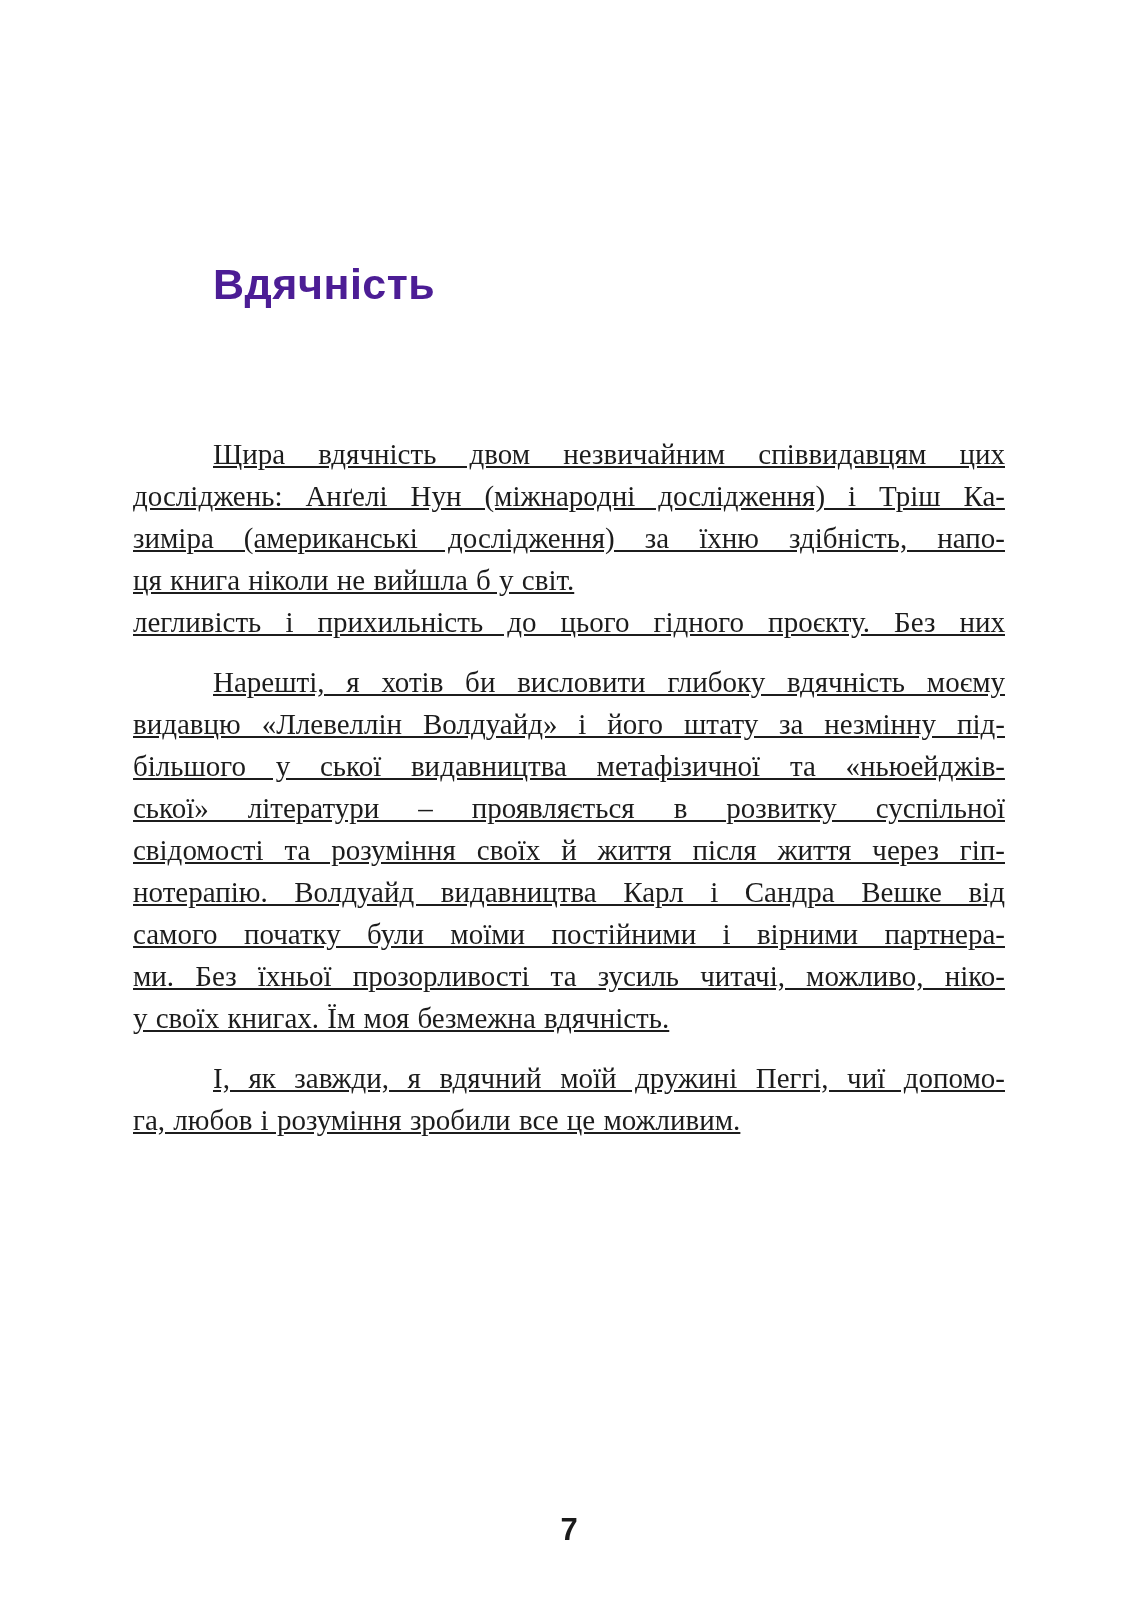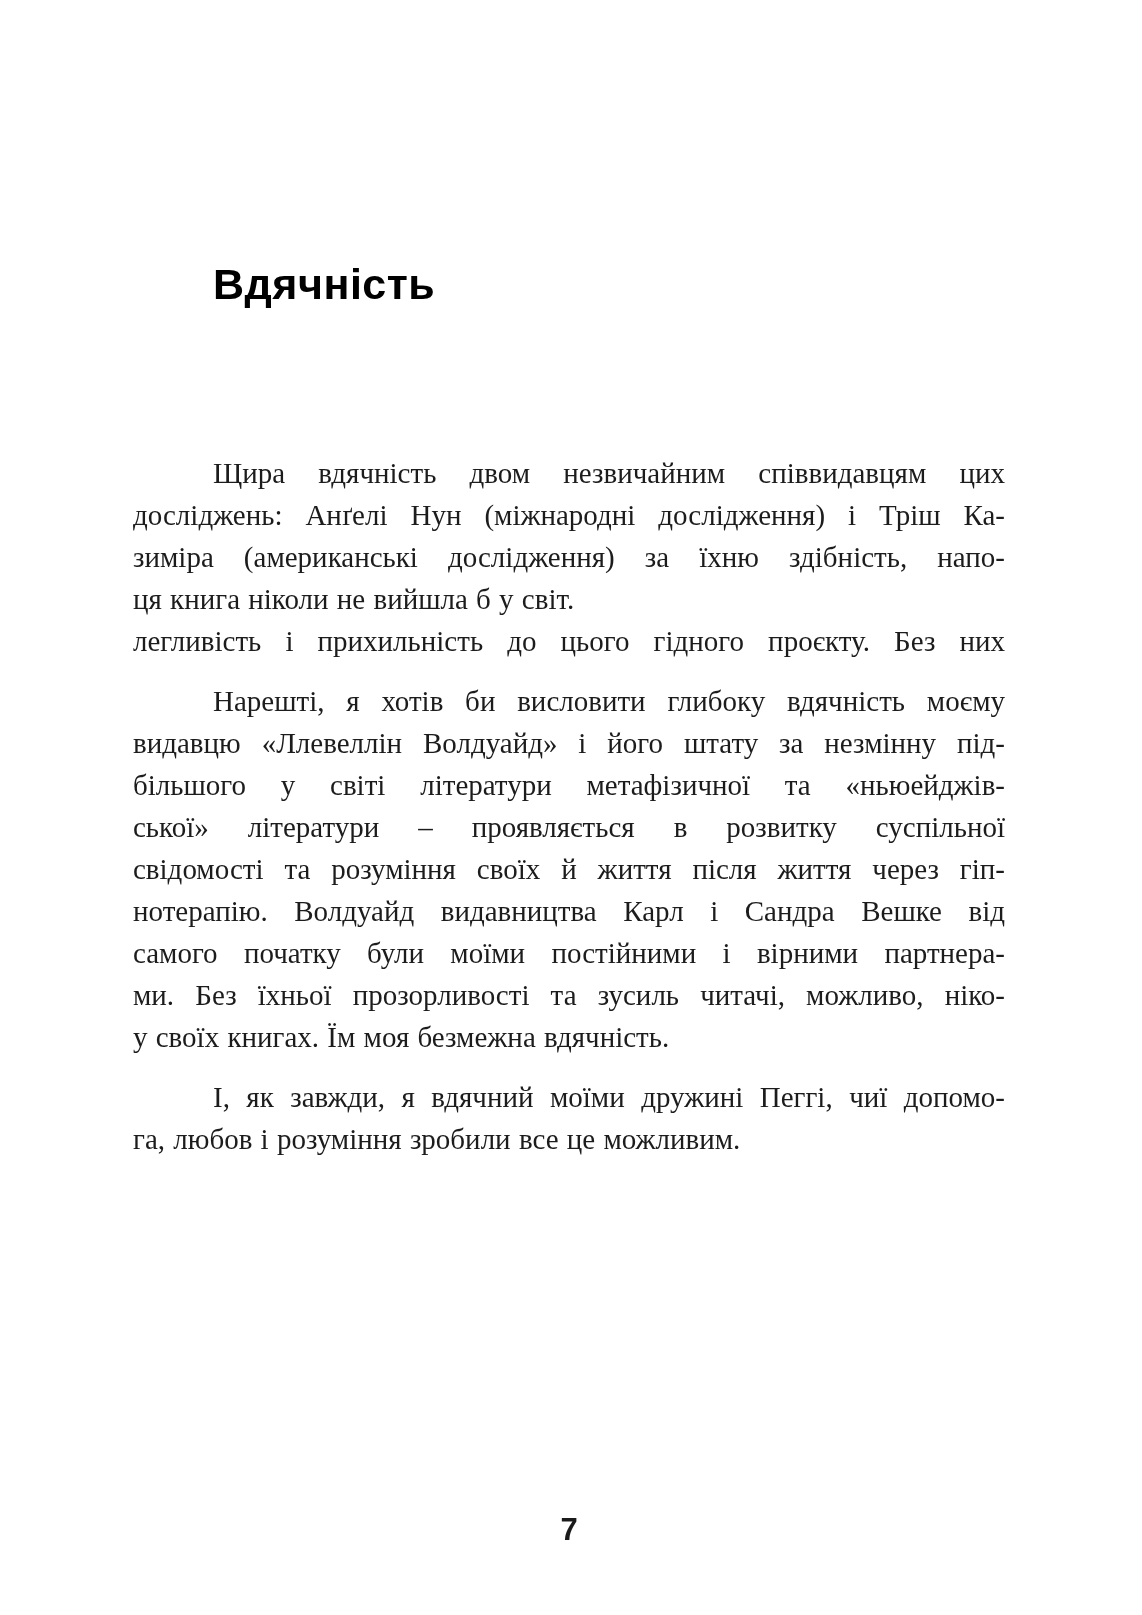--- a/index.html
+++ b/index.html
@@ -19,27 +19,28 @@
   .chapter-heading {
     position: absolute;
     top: 263px;
     left: 213px;
     margin: 0;
     font-family: "Liberation Sans", "DejaVu Sans", sans-serif;
     font-weight: 700;
     font-size: 43px;
     line-height: 1;
     letter-spacing: 0.5px;
-    color: #000000;
+    color: #4c1d95;
   }
   .body-text {
     position: absolute;
-    top: 452px;
+    top: 433px;
     left: 133px;
     width: 872px;
+    text-decoration: underline;
   }
   .paragraph {
     margin: 0 0 18px 0;
   }
   .line {
     font-size: 29px;
     line-height: 42px;
     height: 42px;
     overflow: hidden;
     text-align: justify;
@@ -77,31 +78,31 @@
       <div class="line first">Щира вдячність двом незвичайним співвидавцям цих</div>
       <div class="line">досліджень: Анґелі Нун (міжнародні дослідження) і Тріш Ка-</div>
       <div class="line">зиміра (американські дослідження) за їхню здібність, напо-</div>
       <div class="line last">ця книга ніколи не вийшла б у світ.</div>
       <div class="line">легливість і прихильність до цього гідного проєкту. Без них</div>
     </div>
 
     <div class="paragraph">
       <div class="line first">Нарешті, я хотів би висловити глибоку вдячність моєму</div>
       <div class="line">видавцю «Ллевеллін Волдуайд» і його штату за незмінну під-</div>
-      <div class="line">більшого у світі літератури метафізичної та «ньюейджів-</div>
+      <div class="line">більшого у ської видавництва метафізичної та «ньюейджів-</div>
       <div class="line">ської» літератури – проявляється в розвитку суспільної</div>
       <div class="line">свідомості та розуміння своїх й життя після життя через гіп-</div>
       <div class="line">нотерапію. Волдуайд видавництва Карл і Сандра Вешке від</div>
       <div class="line">самого початку були моїми постійними і вірними партнера-</div>
       <div class="line">ми. Без їхньої прозорливості та зусиль читачі, можливо, ніко-</div>
       <div class="line last">у своїх книгах. Їм моя безмежна вдячність.</div>
     </div>
 
     <div class="paragraph">
-      <div class="line first">І, як завжди, я вдячний моїми дружині Пеггі, чиї допомо-</div>
+      <div class="line first">І, як завжди, я вдячний моїй дружині Пеггі, чиї допомо-</div>
       <div class="line last">га, любов і розуміння зробили все це можливим.</div>
     </div>
 
   </div>
 
   <div class="page-number">7</div>
 
 </div>
 
 </body></html>

